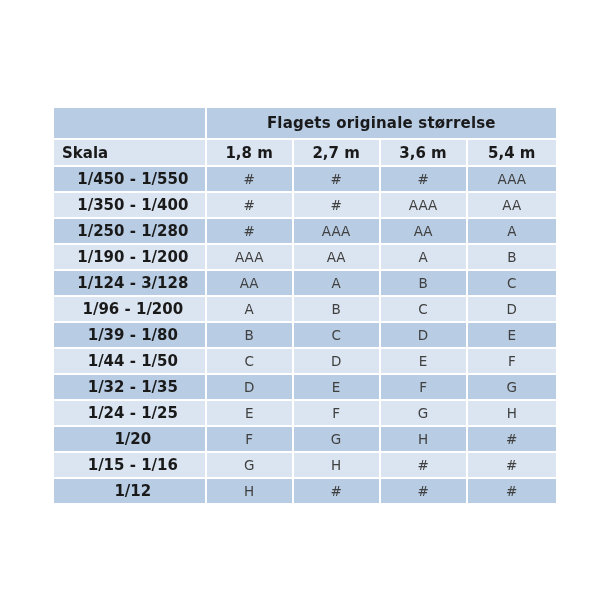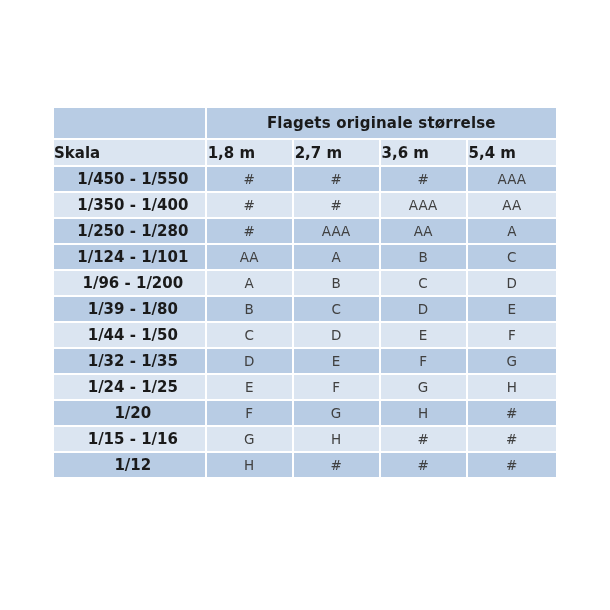--- a/index.html
+++ b/index.html
@@ -40,35 +40,36 @@
   td.title-cell {
     height: 28px;
     text-align: center;
     font-weight: bold;
     font-size: 15px;
     color: var(--header_text, #1a1a1a);
     letter-spacing: 0.2px;
   }
   td.colhead {
     height: 23px;
+    text-align: center;
     font-weight: bold;
     font-size: 15px;
     color: var(--header_text, #1a1a1a);
   }
   td.rowhead {
     height: 22px;
     text-align: center;
     padding-left: 8px;
     font-weight: bold;
     font-size: 15px;
     color: var(--header_text, #1a1a1a);
   }
   td.colhead.first {
     text-align: left;
-    padding-left: 0;
+    padding-left: 8px;
   }
   td.val {
     height: 22px;
     text-align: center;
     font-weight: normal;
     font-size: 13.5px;
     color: var(--cell_text, #404040);
   }
 </style>
 </head>
@@ -111,22 +112,29 @@
             <td class="val">AAA</td>
             <td class="val">AA</td>
           </tr>
           <tr class="dark">
             <td class="rowhead">1/250 - 1/280</td>
             <td class="val">#</td>
             <td class="val">AAA</td>
             <td class="val">AA</td>
             <td class="val">A</td>
           </tr>
+          <tr class="light">
+            <td class="rowhead">1/190 - 1/200</td>
+            <td class="val">AAA</td>
+            <td class="val">AA</td>
+            <td class="val">A</td>
+            <td class="val">B</td>
+          </tr>
           <tr class="dark">
-            <td class="rowhead">1/124 - 1/101</td>
+            <td class="rowhead">1/124 - 3/128</td>
             <td class="val">AA</td>
             <td class="val">A</td>
             <td class="val">B</td>
             <td class="val">C</td>
           </tr>
           <tr class="light">
             <td class="rowhead">1/96 - 1/200</td>
             <td class="val">A</td>
             <td class="val">B</td>
             <td class="val">C</td>

